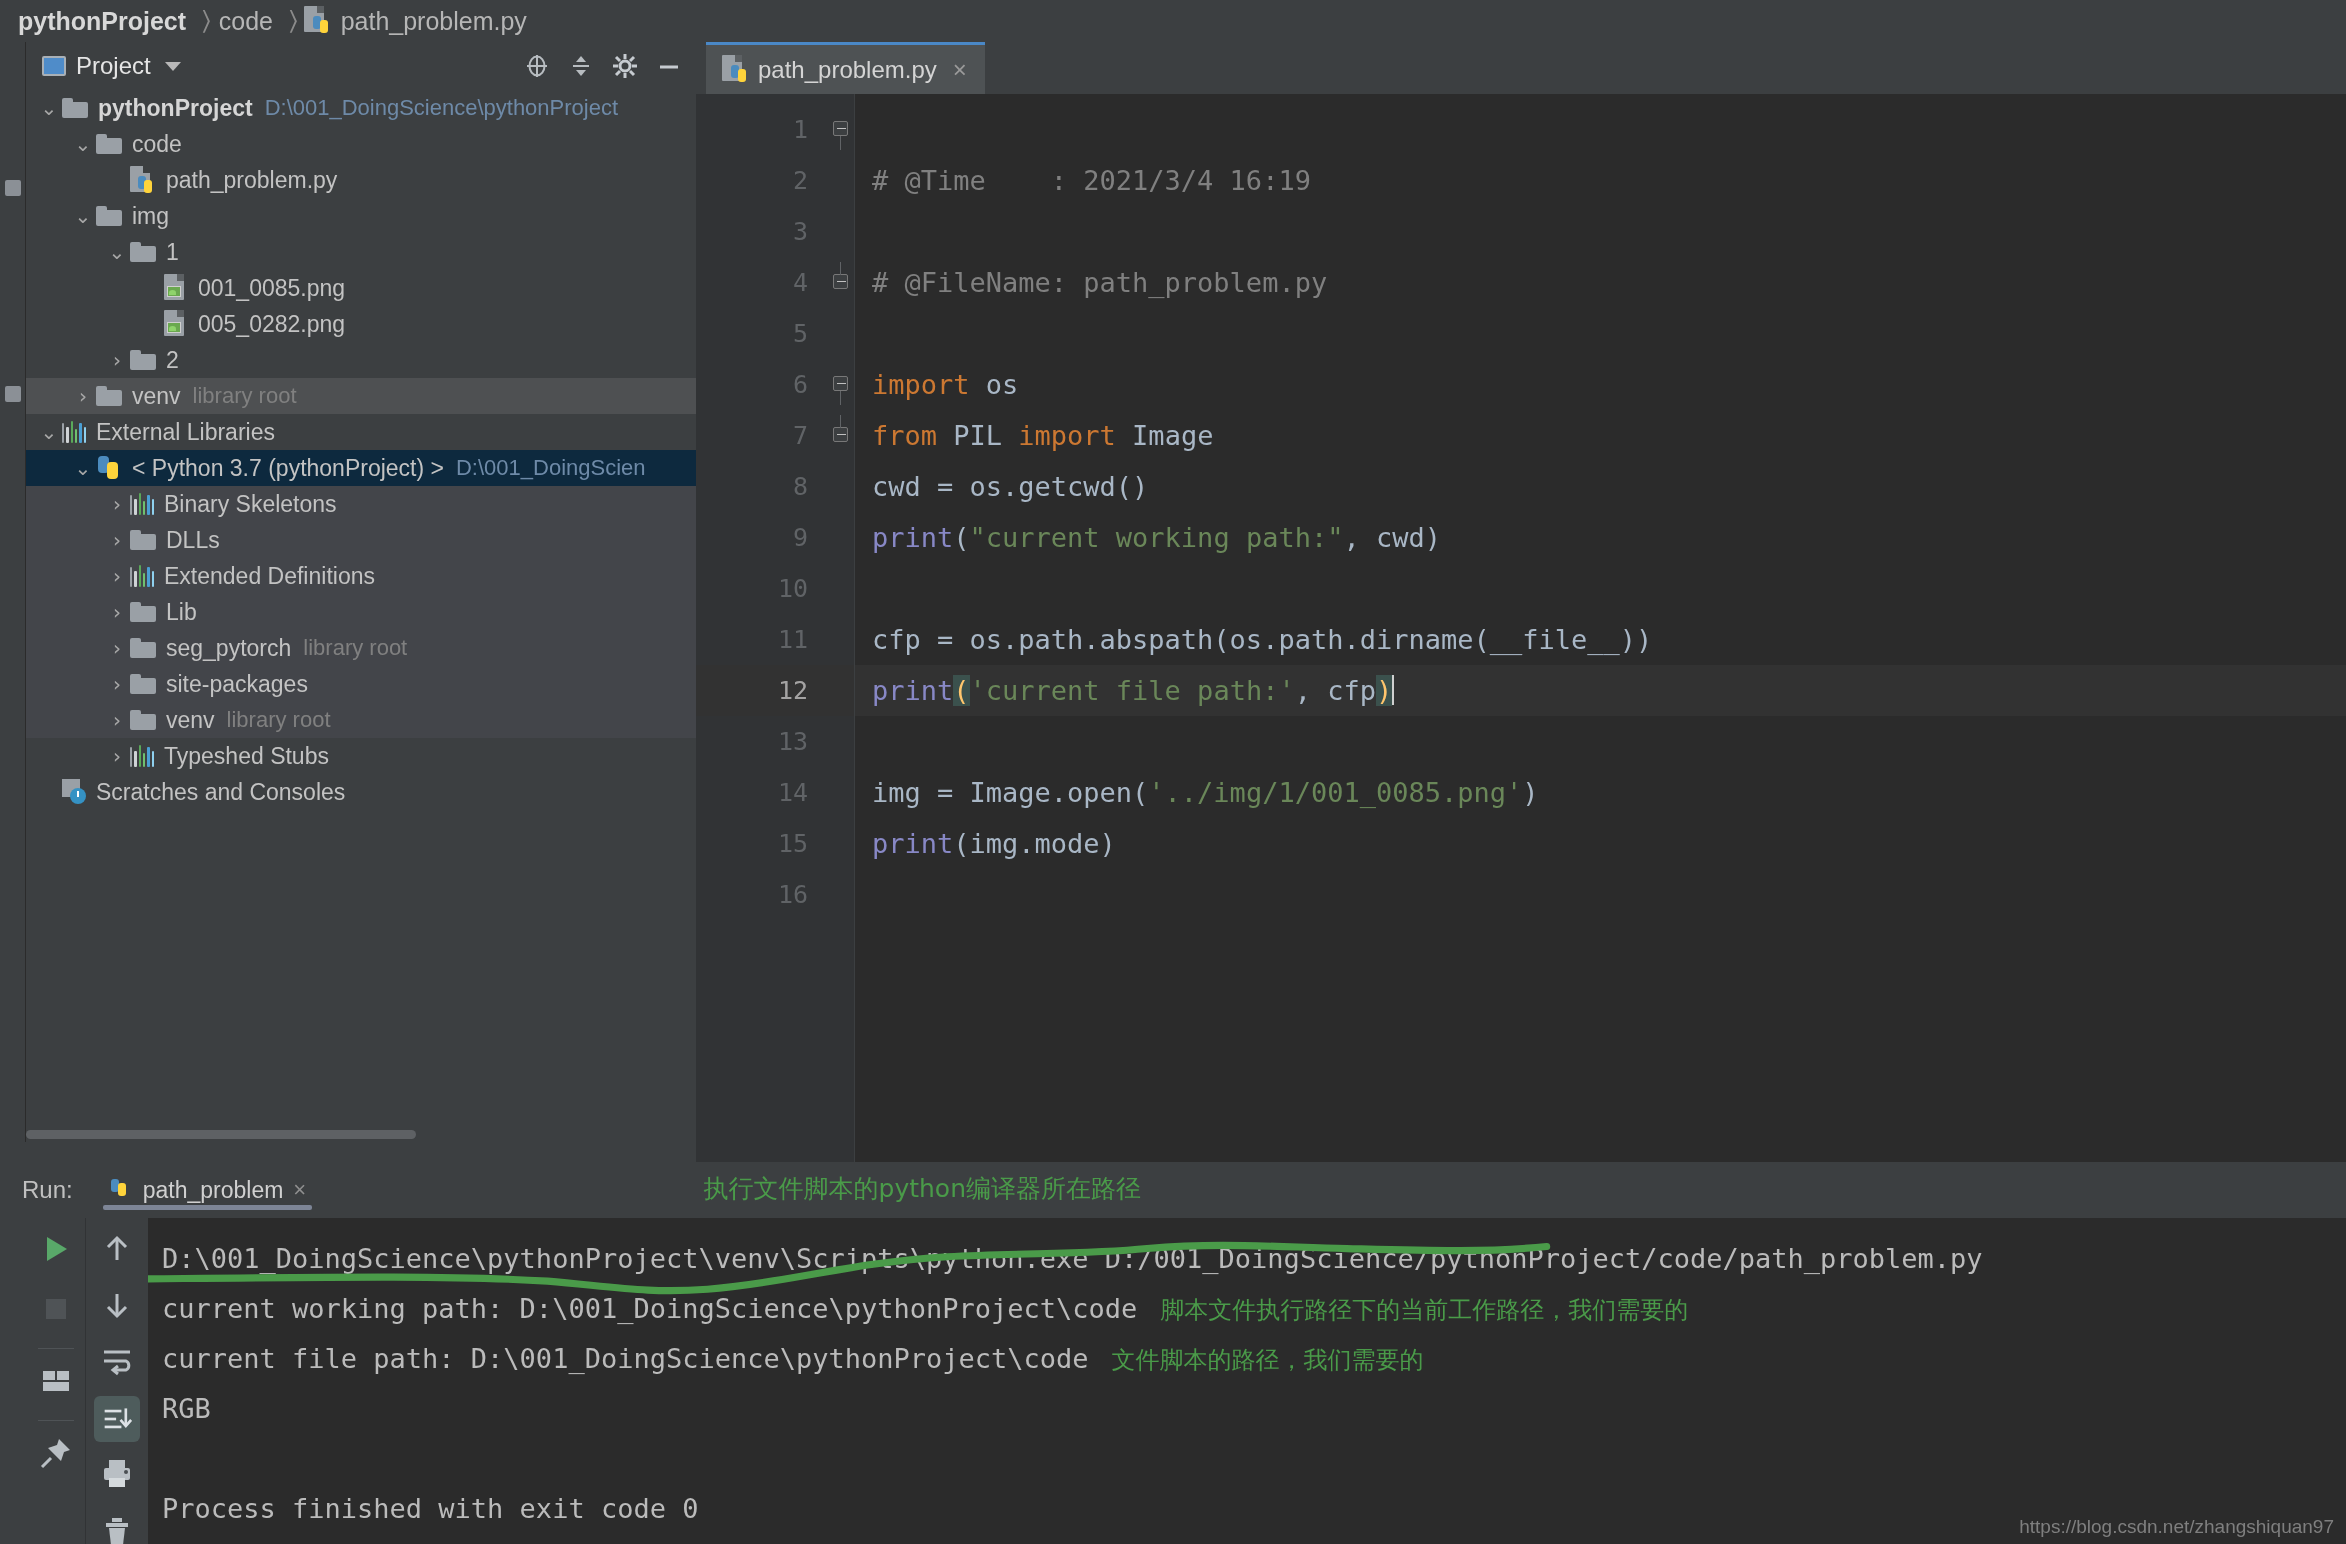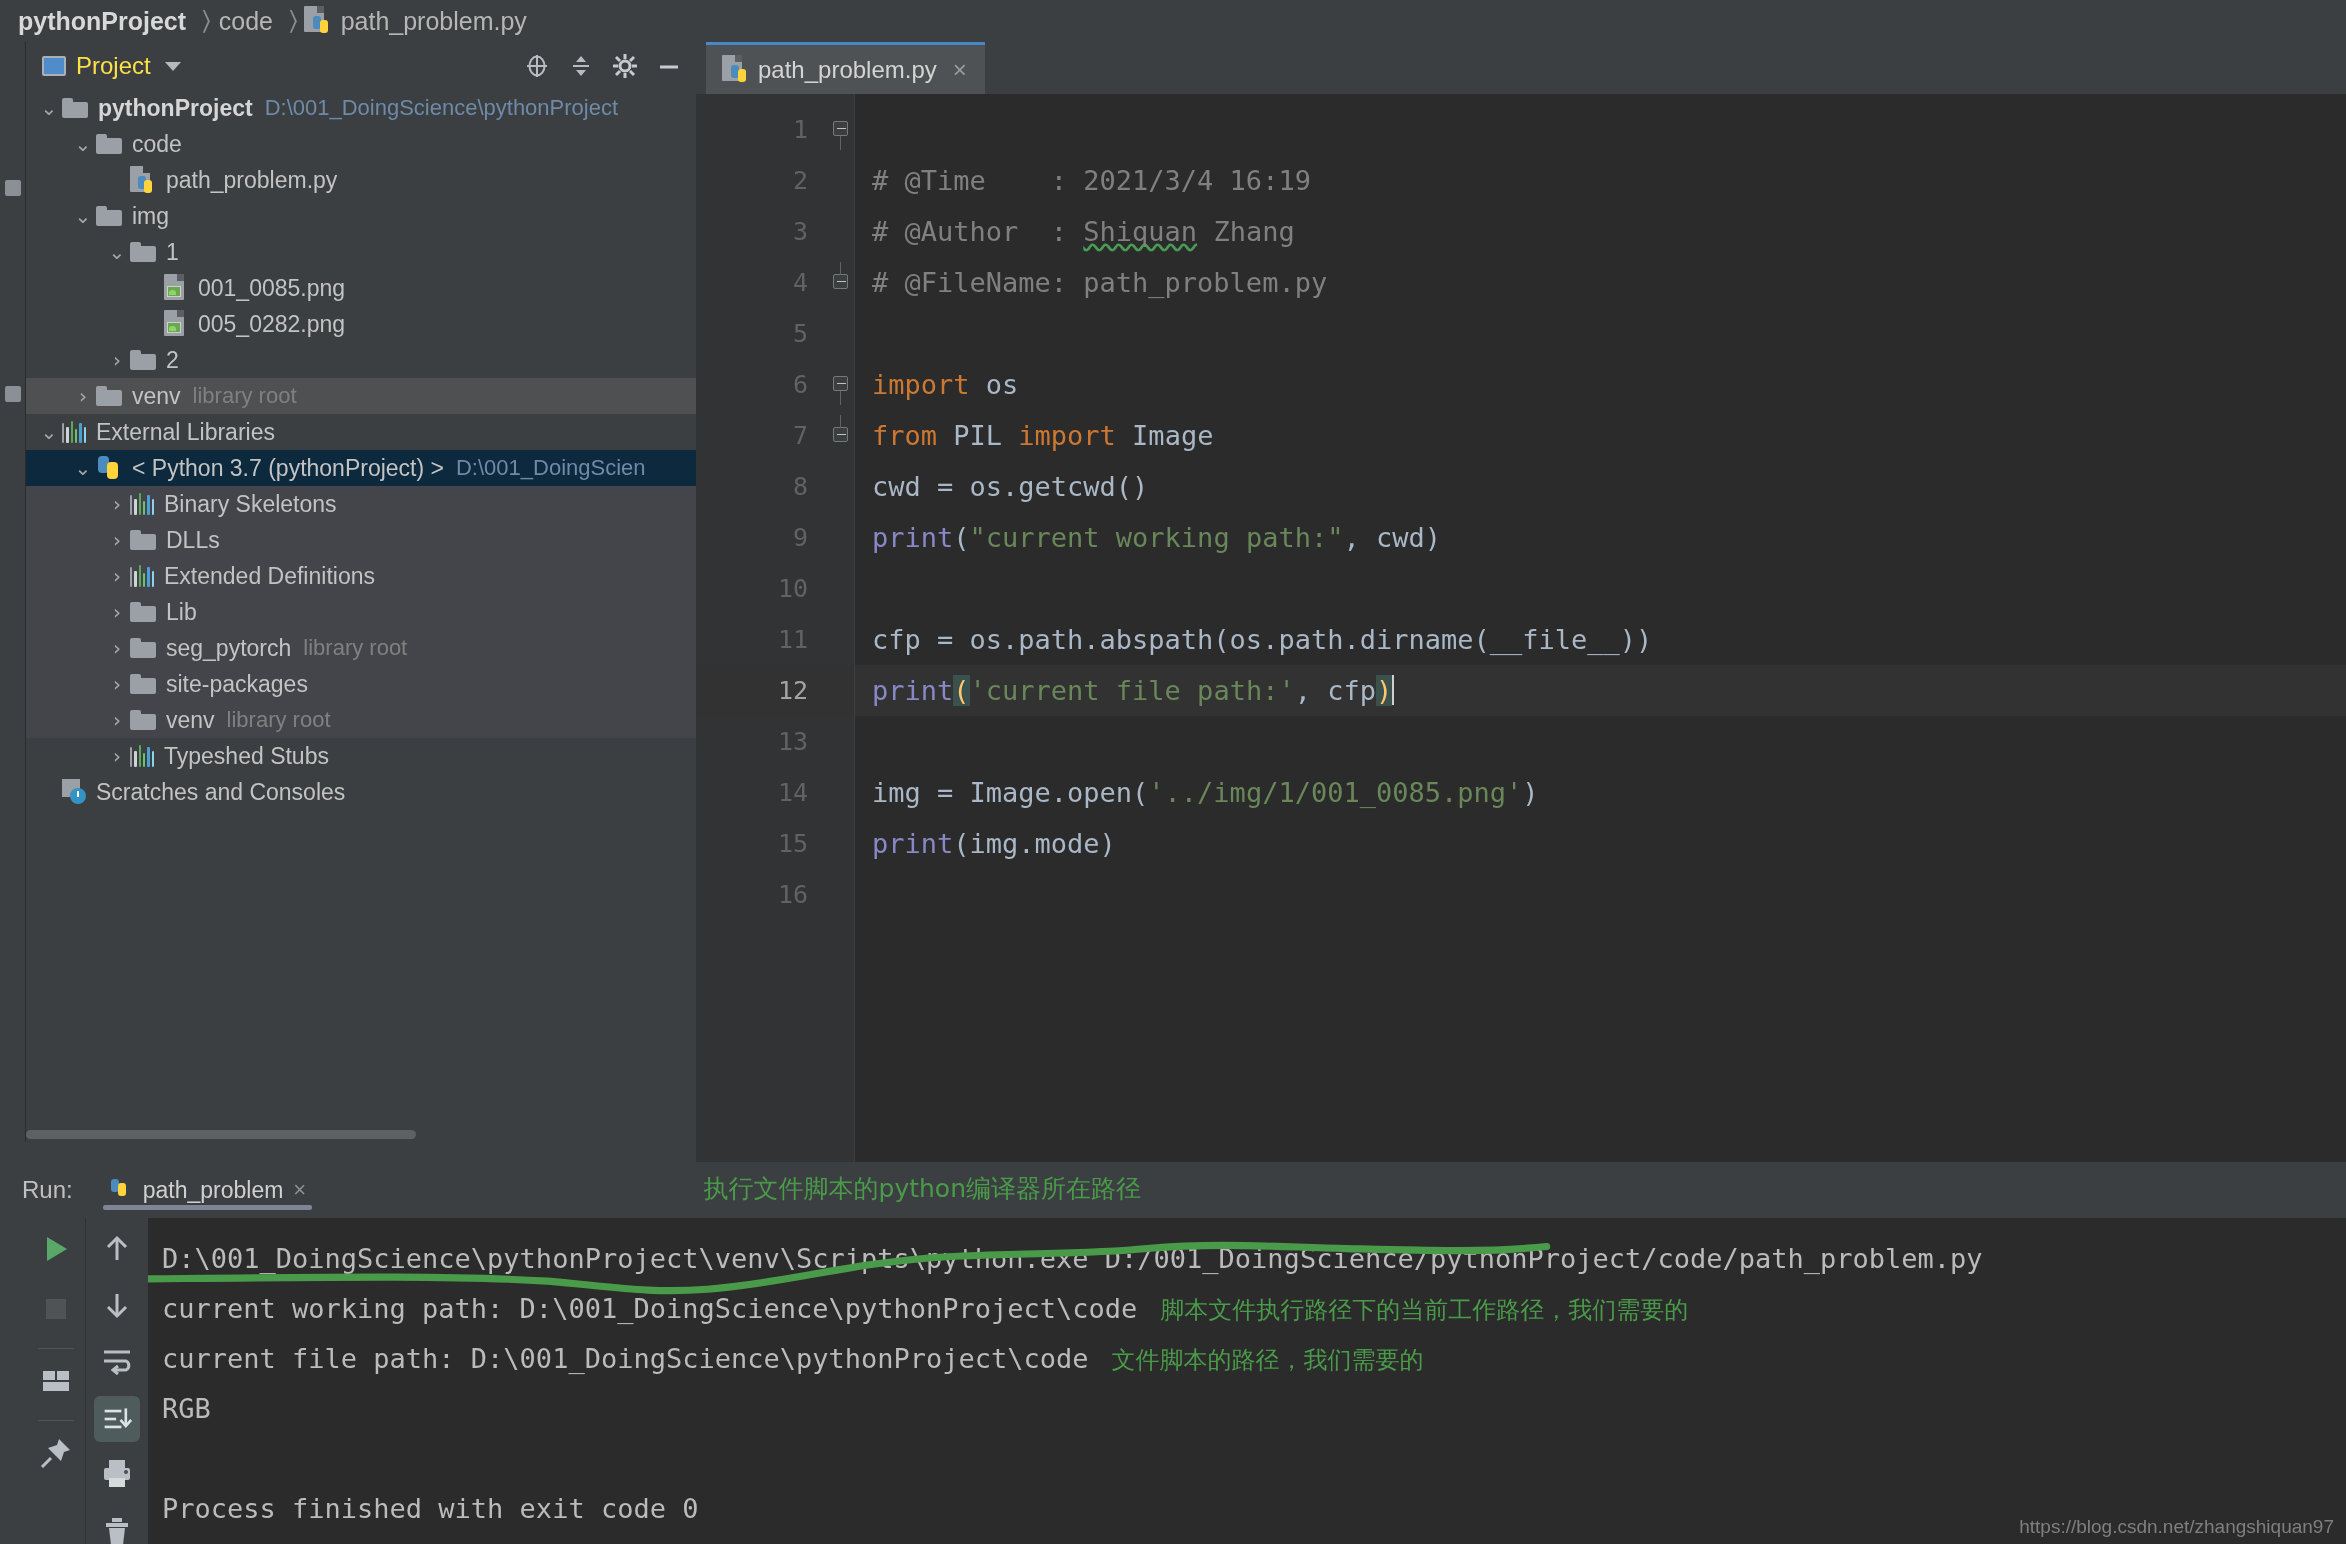--- a/index.html
+++ b/index.html
@@ -83,21 +83,21 @@
   }
   .proj-header {
     height: 48px; display: flex; align-items: center;
     padding: 0 14px 0 16px;
   }
   .proj-title-grp { display: flex; align-items: center; gap: 10px; }
   .proj-win-ico {
     width: 24px; height: 20px; background: #4f8cc9;
     border: 2px solid #a9b0b6; border-radius: 2px;
   }
-  .proj-title { font-size: 24px; color: #fde047; }
+  .proj-title { font-size: 24px; color: #e5e5e5; }
   .caret-dn {
     width:0;height:0;border-left:8px solid transparent;
     border-right:8px solid transparent;border-top:9px solid #b8b8b8;
     margin-left:4px;
   }
   .proj-tools { margin-left:auto; display:flex; align-items:center; gap:18px; }
   .ptool { width:26px; height:26px; position:relative; }
 
   .tree {
     position: absolute; left: 0; top: 48px;
@@ -598,21 +598,20 @@
           <div class="fold-mark" style="top: 180px;"></div>
           <div class="fold-tail" style="top: 168px; height: 13px;"></div>
           <div class="fold-mark" style="top: 282px;"></div>
           <div class="fold-tail" style="top: 297px; height: 14px;"></div>
           <div class="fold-mark" style="top: 333px;"></div>
           <div class="fold-tail" style="top: 321px; height: 13px;"></div>
           <div style="position: absolute; left: 0px; right: 0px; top: 571px; height: 51px; background: rgb(50, 50, 50);"></div>
         </div>
       <div class="code-area" id="codearea">
           <div class="code-line" style="top: 61px;"><span class="tk-com"># @Time    : 2021/3/4 16:19</span></div>
-          <div class="code-line" style="top: 112px;"><span class="tk-com"># @Author  : </span><span class="tk-com typo">Shiquan</span><span class="tk-com"> Zhang</span></div>
           <div class="code-line" style="top: 163px;"><span class="tk-com"># @FileName: path_problem.py</span></div>
           <div class="code-line" style="top: 214px;"></div>
           <div class="code-line" style="top: 265px;"><span class="tk-kw">import</span><span class="tk-id"> os</span></div>
           <div class="code-line" style="top: 316px;"><span class="tk-kw">from</span><span class="tk-id"> PIL </span><span class="tk-kw">import</span><span class="tk-id"> Image</span></div>
           <div class="code-line" style="top: 367px;"><span class="tk-id">cwd = os.getcwd()</span></div>
           <div class="code-line" style="top: 418px;"><span class="tk-fn">print</span><span class="tk-id">(</span><span class="tk-str">"current working path:"</span><span class="tk-id">, cwd)</span></div>
           <div class="code-line" style="top: 469px;"></div>
           <div class="code-line" style="top: 520px;"><span class="tk-id">cfp = os.path.abspath(os.path.dirname(__file__))</span></div>
           <div style="position: absolute; left: 0px; right: 0px; top: 571px; height: 51px; background: rgb(50, 50, 50);"></div>
           <div class="code-line" style="top: 571px;"><span class="tk-fn">print</span><span class="tk-brk-hl">(</span><span class="tk-str">'current file path:'</span><span class="tk-id">, cfp</span><span class="tk-brk-hl">)</span><span class="caret-bar"></span></div>

